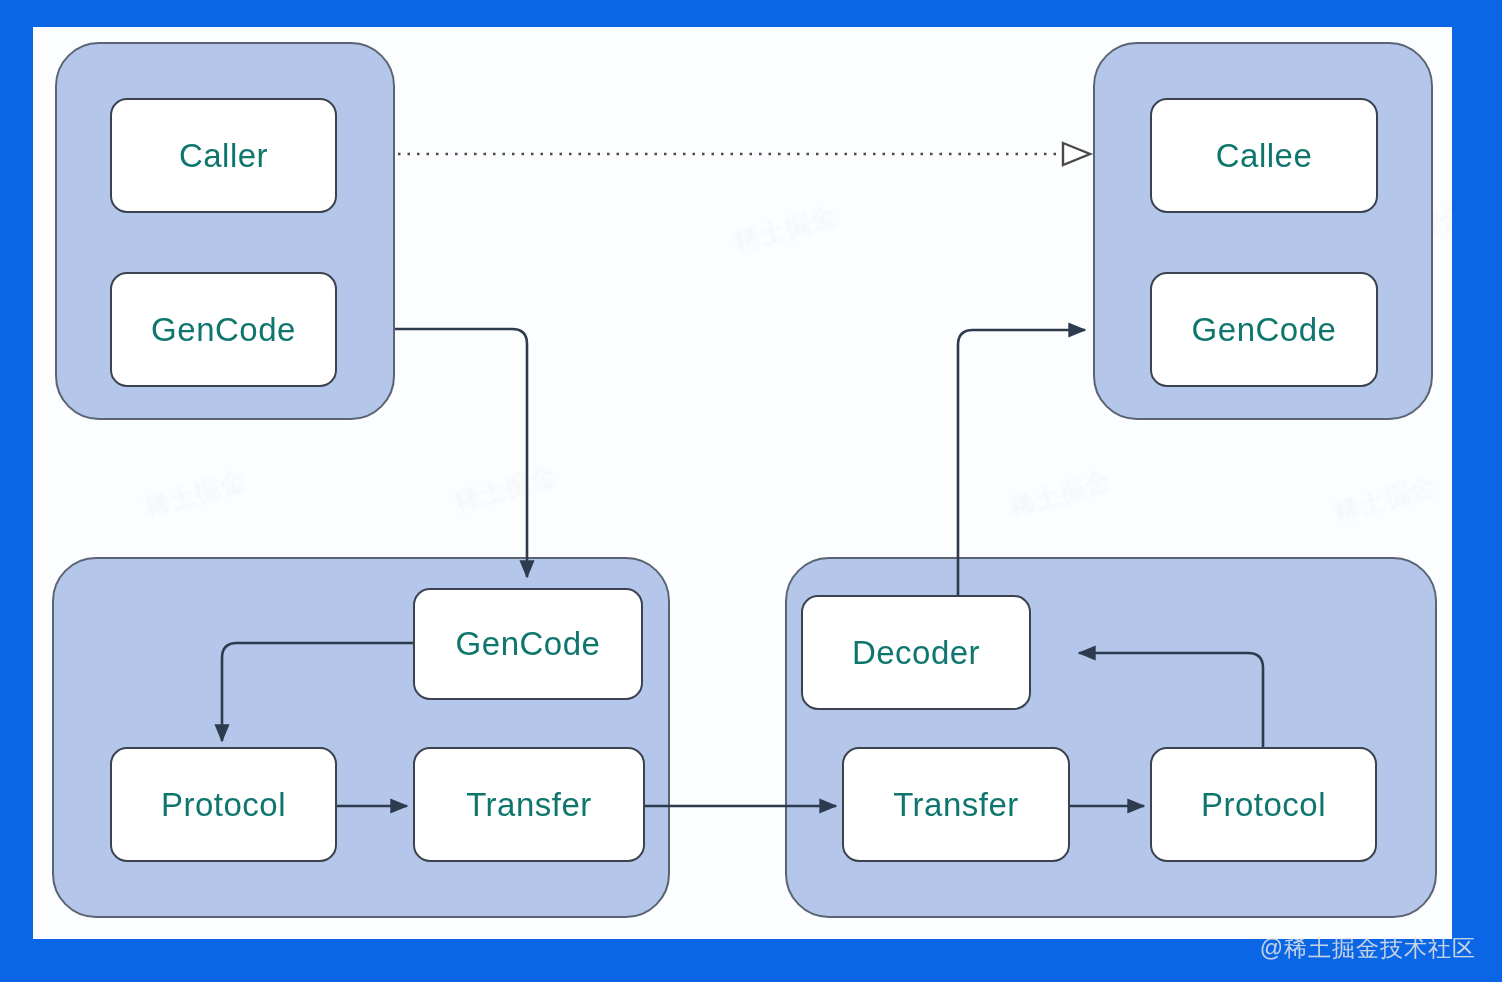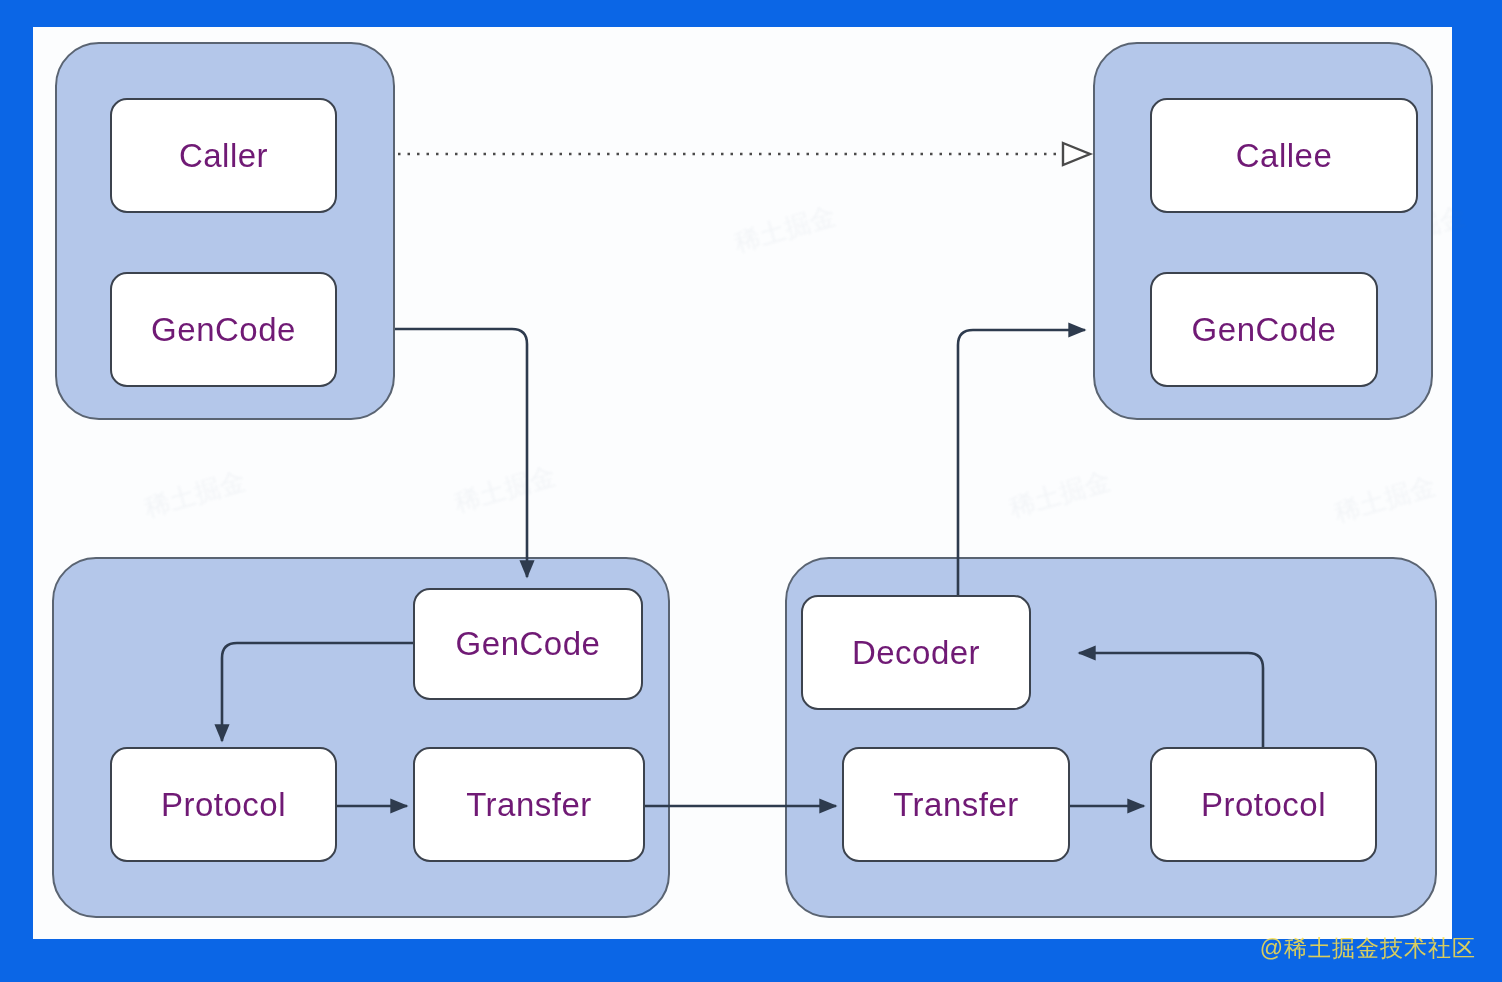--- a/index.html
+++ b/index.html
@@ -13,31 +13,31 @@
     background:#fcfdfe;
   }
   .group{
     position:absolute;background:#b4c7ea;
     border:2px solid #5a6472;border-radius:44px;box-sizing:border-box;
   }
   .node{
     position:absolute;background:#ffffff;
     border:2.5px solid #3c434e;border-radius:17px;box-sizing:border-box;
     display:flex;align-items:center;justify-content:center;
-    font-size:33px;color:#701a75;letter-spacing:0.5px;
+    font-size:33px;color:#0f766e;letter-spacing:0.5px;
   }
   .edges{position:absolute;left:0;top:0;width:1419px;height:912px;pointer-events:none;}
   .wm-faint{
     position:absolute;font-size:26px;color:#5c7491;opacity:0.06;
     transform:rotate(-16deg);white-space:nowrap;filter:blur(1px);
     pointer-events:none;
   }
   .wm-main{
     position:absolute;right:26px;bottom:18px;
-    font-size:23px;color:#fde047;opacity:0.85;letter-spacing:1px;
+    font-size:23px;color:#e5e5e5;opacity:0.85;letter-spacing:1px;
     pointer-events:none;
   }
 </style>
 </head>
 <body>
 
 <div class="stage">
   <div class="canvas">
 
     <span class="wm-faint" style="left:95px;top:175px">稀土掘金</span>
@@ -75,21 +75,21 @@
 
       <path d="M 1037 779 L 1111 779" fill="none" stroke="#2e3b4e" stroke-width="2.6" marker-end="url(#ah)"></path>
 
       <path d="M 1230 720 L 1230 641 Q 1230 626 1215 626 L 1046 626" fill="none" stroke="#2e3b4e" stroke-width="2.6" marker-end="url(#ah)"></path>
 
       <path d="M 925 568 L 925 318 Q 925 303 940 303 L 1052 303" fill="none" stroke="#2e3b4e" stroke-width="2.6" marker-end="url(#ah)"></path>
     </svg>
 
     <div class="node" style="left:77px;top:71px;width:227px;height:115px">Caller</div>
     <div class="node" style="left:77px;top:245px;width:227px;height:115px">GenCode</div>
-    <div class="node" style="left:1117px;top:71px;width:268px;height:115px">Callee</div>
+    <div class="node" style="left:1117px;top:71px;width:228px;height:115px">Callee</div>
     <div class="node" style="left:1117px;top:245px;width:228px;height:115px">GenCode</div>
     <div class="node" style="left:380px;top:561px;width:230px;height:112px">GenCode</div>
     <div class="node" style="left:77px;top:720px;width:227px;height:115px">Protocol</div>
     <div class="node" style="left:380px;top:720px;width:232px;height:115px">Transfer</div>
     <div class="node" style="left:768px;top:568px;width:230px;height:115px">Decoder</div>
     <div class="node" style="left:809px;top:720px;width:228px;height:115px">Transfer</div>
     <div class="node" style="left:1117px;top:720px;width:227px;height:115px">Protocol</div>
   </div>
 
   <div class="wm-main">@稀土掘金技术社区</div>

